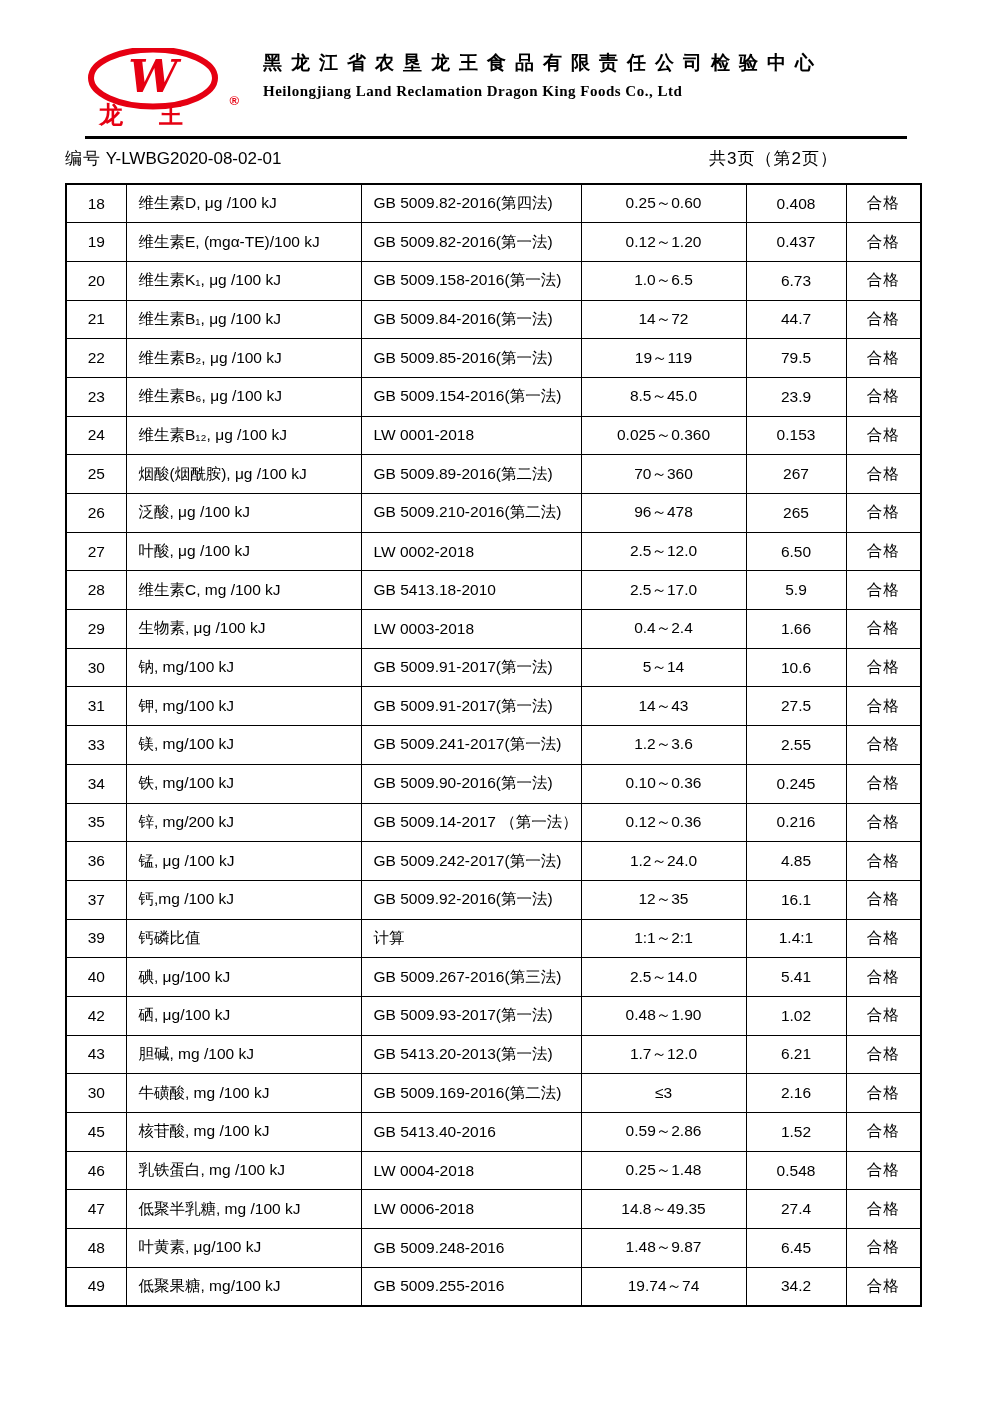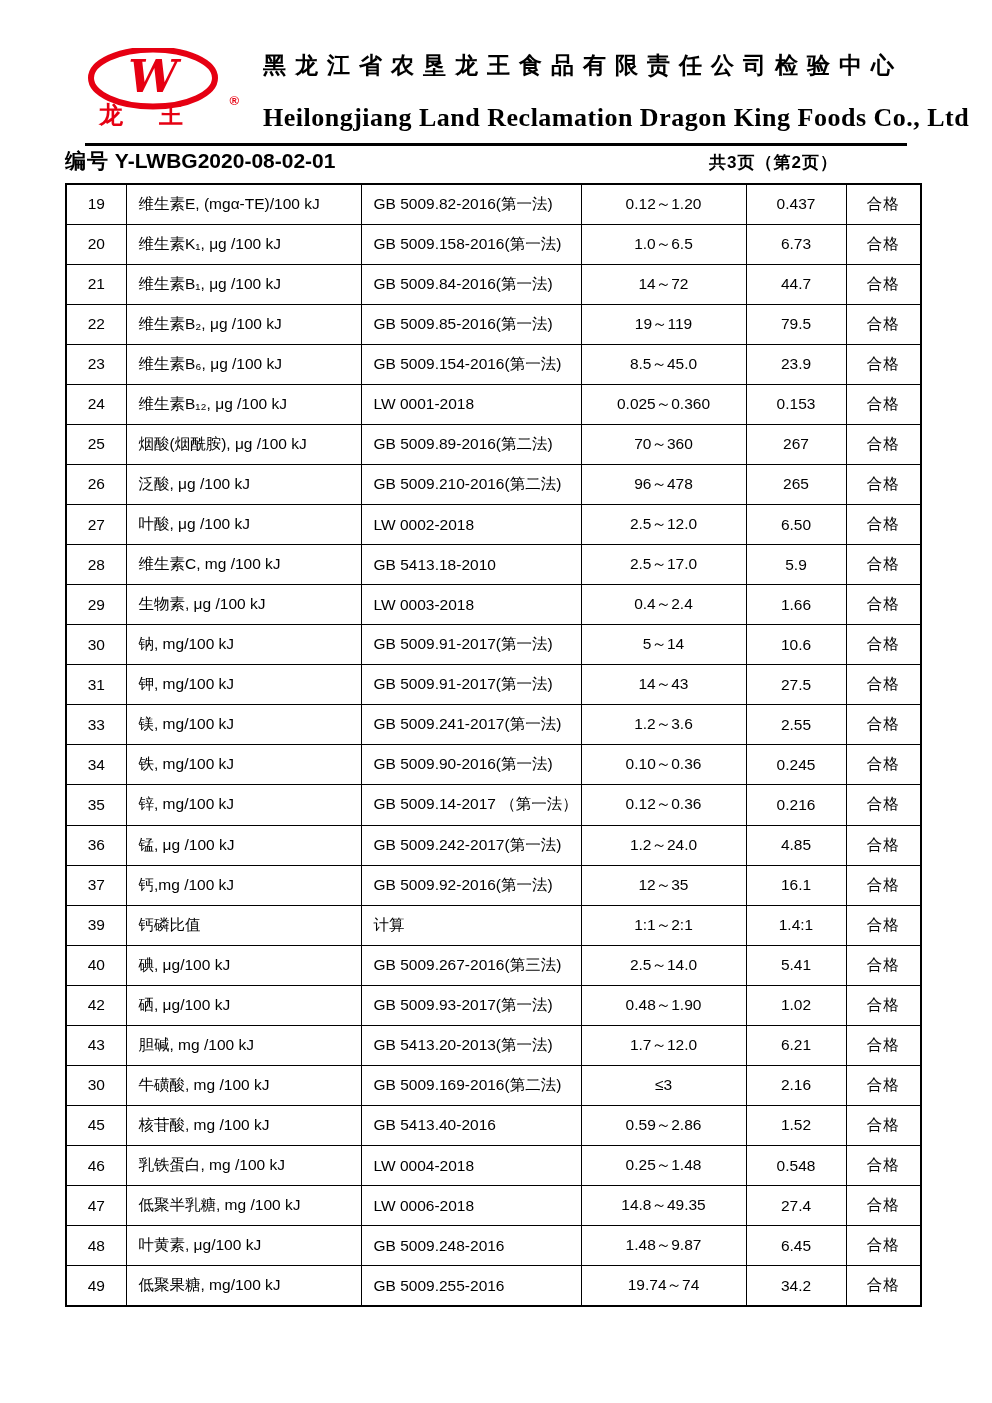--- a/index.html
+++ b/index.html
@@ -20,37 +20,37 @@
     border-bottom: 3px solid #000;
     padding-bottom: 10px;
   }
   .logo-wrap { position: relative; width: 160px; height: 78px; flex: none; margin-top: 8px; }
   .logo-reg {
     position: absolute; right: 6px; bottom: 18px;
     color: #e60012; font-size: 13px; font-weight: bold;
   }
   .titles { margin-left: 18px; padding-top: 10px; }
   .title-cn {
-    font-size: 23px; font-weight: bold; letter-spacing: 9px;
+    font-size: 19px; font-weight: bold; letter-spacing: 9px;
     white-space: nowrap; font-family: "Liberation Sans", sans-serif;
   }
   .title-en {
-    margin-top: 22px; font-size: 26px; font-weight: bold; letter-spacing: 0.5px;
+    margin-top: 7px; font-size: 15px; font-weight: bold; letter-spacing: 0.5px;
     white-space: nowrap; font-family: "Liberation Serif", serif;
   }
 
   
   .meta {
     position: absolute; left: 65px; top: 147px; width: 773px;
     display: flex; justify-content: space-between; align-items: baseline;
   }
-  .doc-no { font-size: 21px; font-weight: bold; white-space: nowrap; }
+  .doc-no { font-size: 17px; font-weight: normal; white-space: nowrap; }
   .doc-no .label { letter-spacing: 1px; }
   .doc-no .num { font-family: "Liberation Sans", sans-serif; letter-spacing: 0px; }
-  .page-info { font-size: 17px; font-weight: bold; letter-spacing: 1px; white-space: nowrap; text-align: center; }
+  .page-info { font-size: 17px; font-weight: normal; letter-spacing: 1px; white-space: nowrap; text-align: center; }
 
   
   table.results {
     position: absolute; left: 65px; top: 183px;
     width: 855px; height: 1124px;
     border-collapse: collapse; table-layout: fixed;
     border: 2px solid #000;
   }
   table.results td {
     border: 1px solid #000;
@@ -98,20 +98,28 @@
     <colgroup>
       <col style="width:60px">
       <col style="width:235px">
       <col style="width:220px">
       <col style="width:165px">
       <col style="width:100px">
       <col style="width:75px">
     </colgroup>
     <tbody>
         <tr>
+          <td class="col-no">18</td>
+          <td class="col-item">维生素D, μg /100 kJ</td>
+          <td class="col-method">GB 5009.82-2016(第四法)</td>
+          <td class="col-range">0.25～0.60</td>
+          <td class="col-value">0.408</td>
+          <td class="col-result">合格</td>
+        </tr>
+        <tr>
           <td class="col-no">19</td>
           <td class="col-item">维生素E, (mgα-TE)/100 kJ</td>
           <td class="col-method">GB 5009.82-2016(第一法)</td>
           <td class="col-range">0.12～1.20</td>
           <td class="col-value">0.437</td>
           <td class="col-result">合格</td>
         </tr>
         <tr>
           <td class="col-no">20</td>
           <td class="col-item">维生素K₁,  μg /100 kJ</td>
@@ -219,21 +227,21 @@
         <tr>
           <td class="col-no">34</td>
           <td class="col-item">铁, mg/100 kJ</td>
           <td class="col-method">GB 5009.90-2016(第一法)</td>
           <td class="col-range">0.10～0.36</td>
           <td class="col-value">0.245</td>
           <td class="col-result">合格</td>
         </tr>
         <tr>
           <td class="col-no">35</td>
-          <td class="col-item">锌, mg/100 kJ</td>
+          <td class="col-item">锌, mg/200 kJ</td>
           <td class="col-method">GB 5009.14-2017 （第一法）</td>
           <td class="col-range">0.12～0.36</td>
           <td class="col-value">0.216</td>
           <td class="col-result">合格</td>
         </tr>
         <tr>
           <td class="col-no">36</td>
           <td class="col-item">锰, μg /100 kJ</td>
           <td class="col-method">GB 5009.242-2017(第一法)</td>
           <td class="col-range">1.2～24.0</td>

